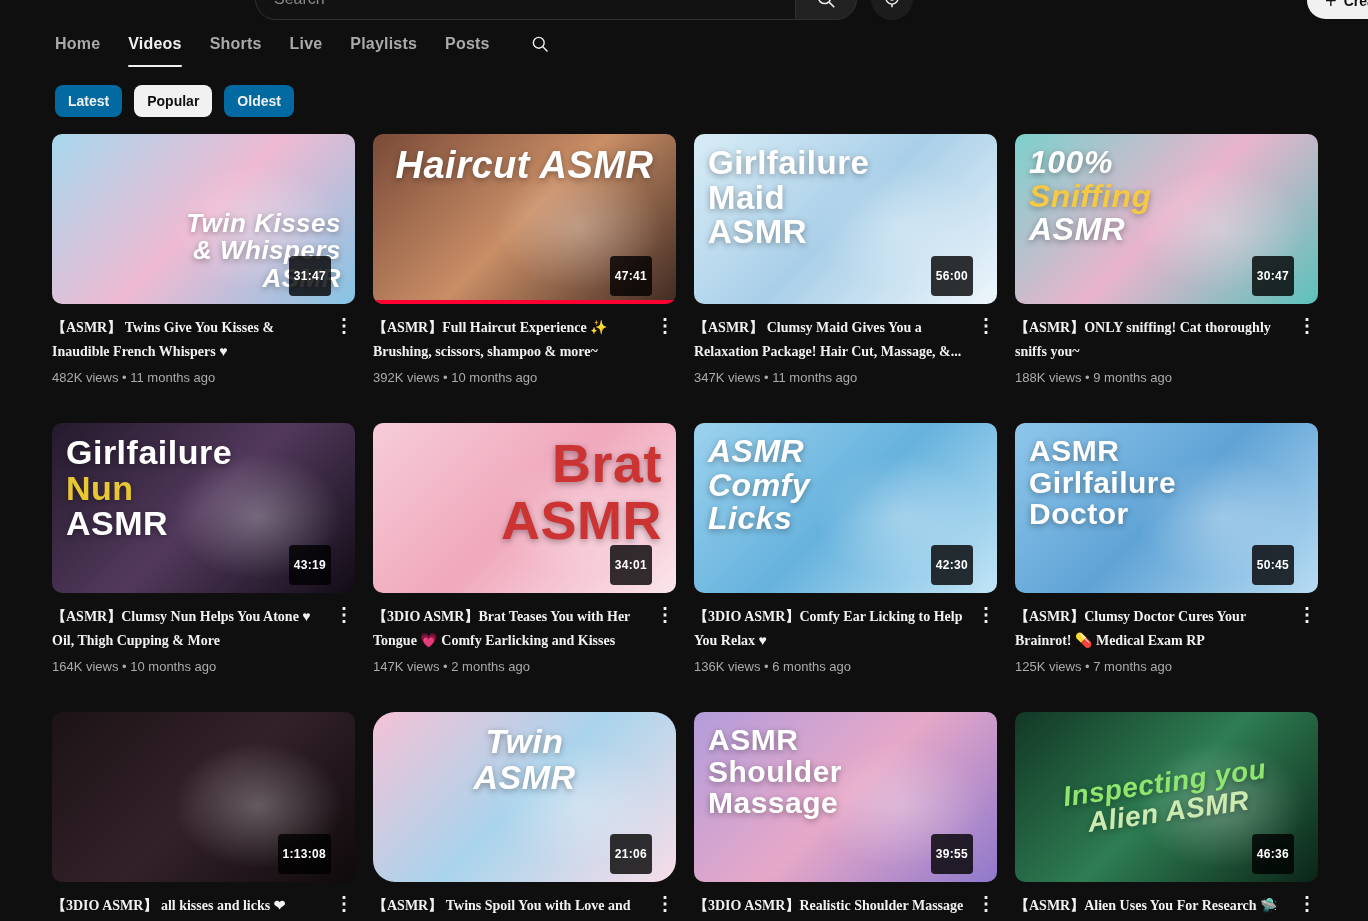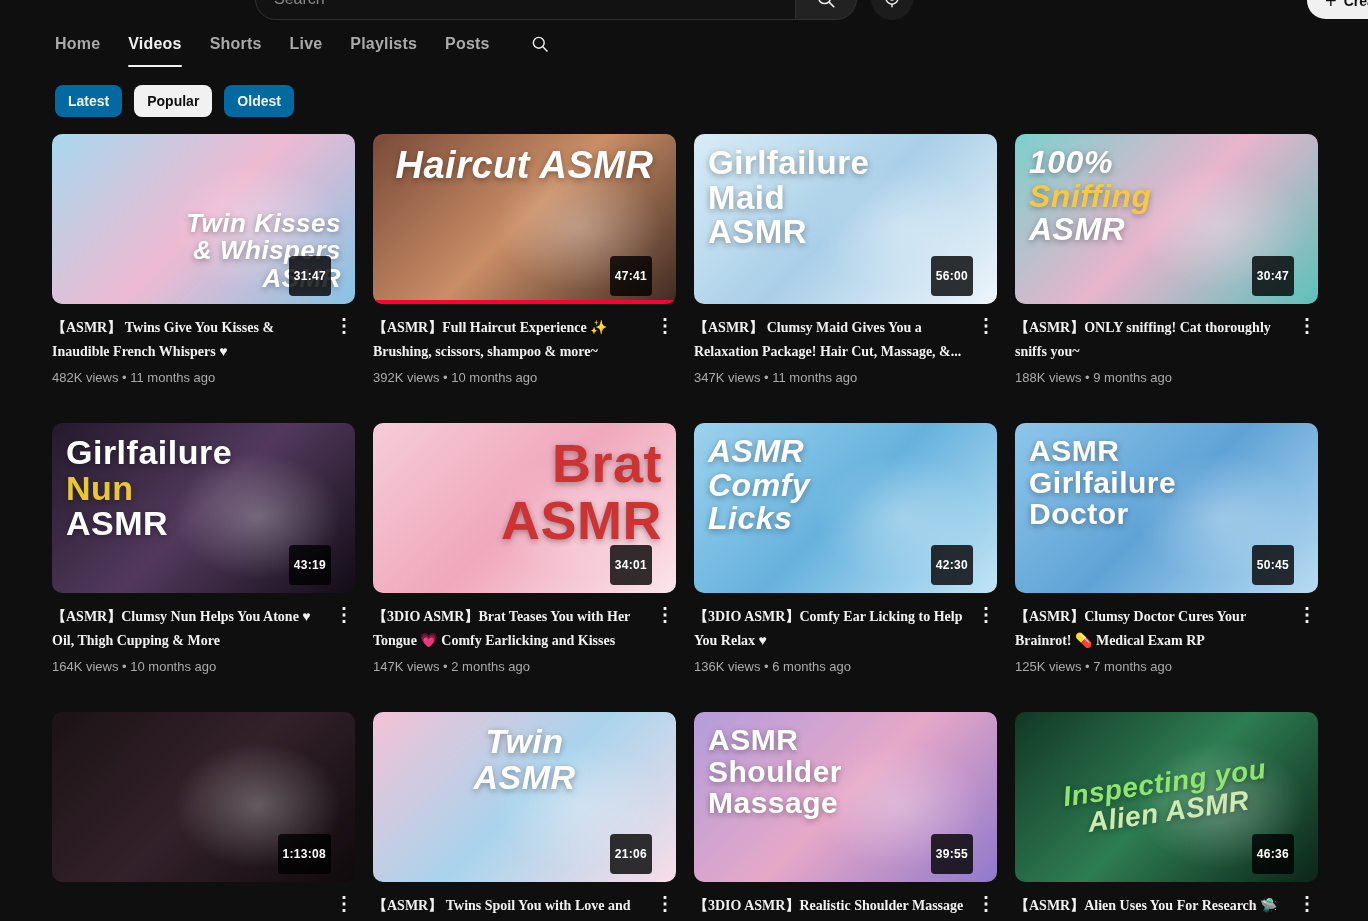--- a/index.html
+++ b/index.html
@@ -324,27 +324,28 @@
   </div>
 
   <div class="card">
     <div class="thumb" style="background: radial-gradient(120px 90px at 68% 55%, rgba(255, 255, 255, 0.28), rgba(255, 255, 255, 0) 70%), linear-gradient(135deg, rgb(28, 19, 21), rgb(51, 33, 42), rgb(15, 10, 12));">
       <div class="overlay-text pos-tl" style="font-size: 12px;"></div>
       <span class="duration">1:13:08</span>
 
     </div>
     <div class="info">
       <div class="text-col">
-      </div>
-      <div class="kebab">⋮</div>
-    </div>
-  </div>
-
-  <div class="card">
-    <div class="thumb" style="background: radial-gradient(120px 90px at 68% 55%, rgba(255, 255, 255, 0.28), rgba(255, 255, 255, 0) 70%), linear-gradient(135deg, rgb(244, 194, 214), rgb(169, 212, 236), rgb(248, 221, 232));">
+        <div class="title">【3DIO ASMR】 all kisses and licks ❤</div>
+      </div>
+      <div class="kebab">⋮</div>
+    </div>
+  </div>
+
+  <div class="card">
+    <div class="thumb" style="background: radial-gradient(120px 90px at 68% 55%, rgba(255, 255, 255, 0.28), rgba(255, 255, 255, 0) 70%), linear-gradient(135deg, rgb(244, 194, 214), rgb(169, 212, 236), rgb(248, 221, 232)); border-radius: 22px;">
       <div class="overlay-text pos-tc" style="font-size: 34px; font-style: italic;">
           <div style="color: rgb(255, 255, 255);">Twin</div>
           <div style="color: rgb(255, 255, 255);">ASMR</div>
         </div>
       <span class="duration">21:06</span>
 
     </div>
     <div class="info">
       <div class="text-col">
         <div class="title">【ASMR】 Twins Spoil You with Love and Kisses!</div>

